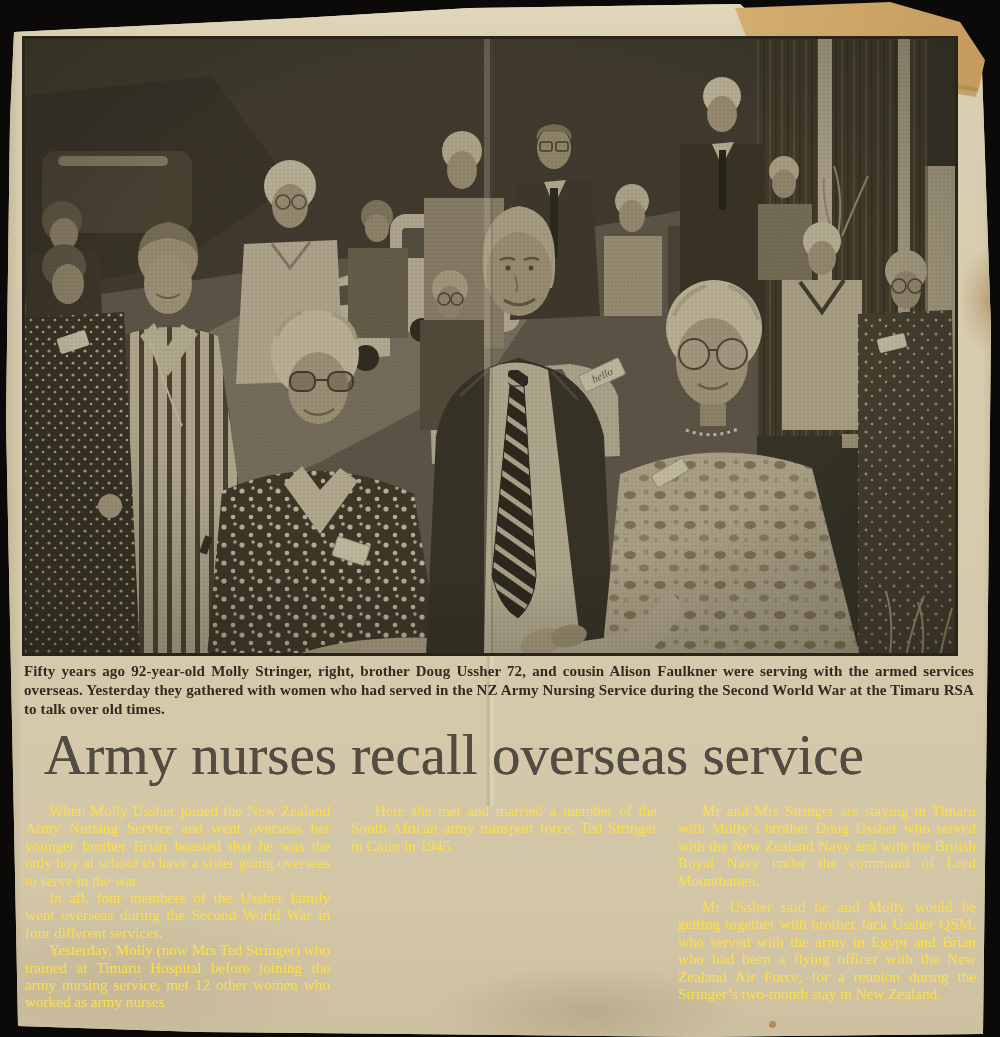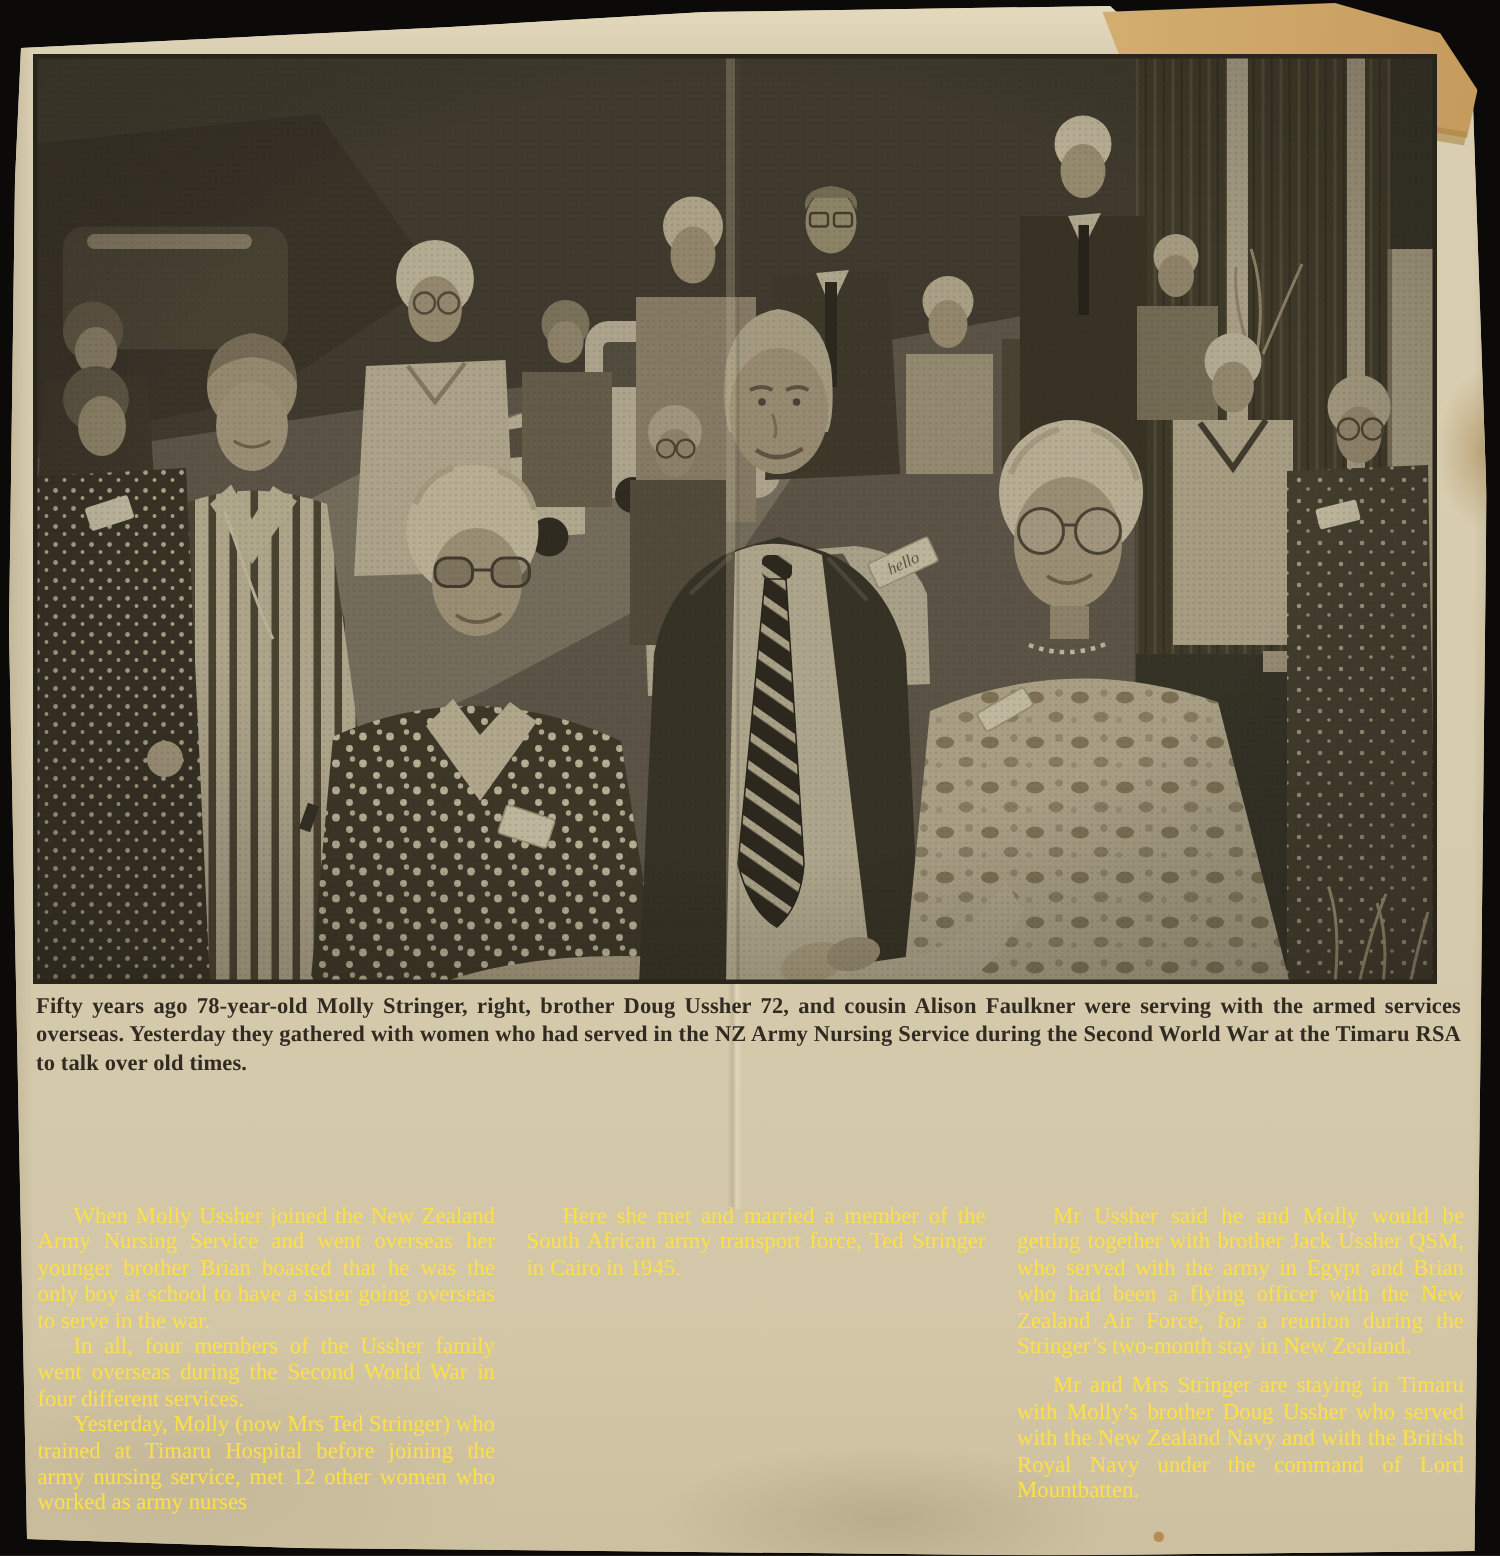--- a/index.html
+++ b/index.html
@@ -317,30 +317,31 @@
 
     <rect x="462" width="6" height="620" fill="#ecdfc0" opacity=".30"></rect>
     <rect x="469" width="2" height="620" fill="#6a624e" opacity=".25"></rect>
     <rect width="936" height="620" fill="#8b7b57" opacity=".07"></rect>
     <rect width="936" height="620" fill="url(#halfdot)" opacity=".10"></rect>
     <rect width="936" height="620" filter="url(#grain)" opacity=".16"></rect>
     <rect width="936" height="620" fill="url(#vig)"></rect>
     <rect x="1.5" y="1.5" width="933" height="617" fill="none" stroke="#29251b" stroke-width="3"></rect>
   </svg>
 
-  <div id="caption">Fifty years ago 78-year-old Molly Stringer, right, brother Doug Ussher 72, and cousin Alison Faulkner were serving with the armed services overseas. Yesterday they gathered with women who had served in the NZ Army Nursing Service during the Second World War at the Timaru RSA to talk over old times.</div>
-
+  <div id="caption">Fifty years ago 92-year-old Molly Stringer, right, brother Doug Ussher 72, and cousin Alison Faulkner were serving with the armed services overseas. Yesterday they gathered with women who had served in the NZ Army Nursing Service during the Second World War at the Timaru RSA to talk over old times.</div>
+
+  <div id="headline">Army nurses recall overseas service</div>
 
   <div id="columns">
     <div class="col">
       <p class="ind">When Molly Ussher joined the New Zealand Army Nursing Service and went overseas her younger brother Brian boasted that he was the only boy at school to have a sister going overseas to serve in the war.</p>
       <p class="ind">In all, four members of the Ussher family went overseas during the Second World War in four different services.</p>
       <p class="ind">Yesterday, Molly (now Mrs Ted Stringer) who trained at Timaru Hospital before joining the army nursing service, met 12 other women who worked as army nurses</p>
     </div>
     <div class="col">
       <p class="ind">Here she met and married a member of the South African army transport force, Ted Stringer in Cairo in 1945.</p>
     </div>
     <div class="col col3">
+      <p class="ind">Mr and Mrs Stringer are staying in Timaru with Molly’s brother Doug Ussher who served with the New Zealand Navy and with the British Royal Navy under the command of Lord Mountbatten.</p>
       <p class="ind">Mr Ussher said he and Molly would be getting together with brother Jack Ussher QSM, who served with the army in Egypt and Brian who had been a flying officer with the New Zealand Air Force, for a reunion during the Stringer’s two-month stay in New Zealand.</p>
-      <p class="ind">Mr and Mrs Stringer are staying in Timaru with Molly’s brother Doug Ussher who served with the New Zealand Navy and with the British Royal Navy under the command of Lord Mountbatten.</p>
     </div>
   </div>
 </div>
 
 </body></html>

